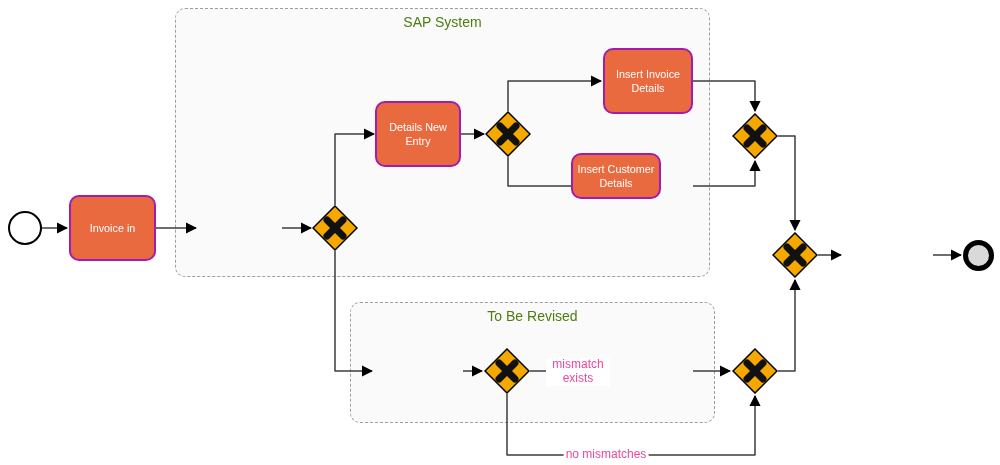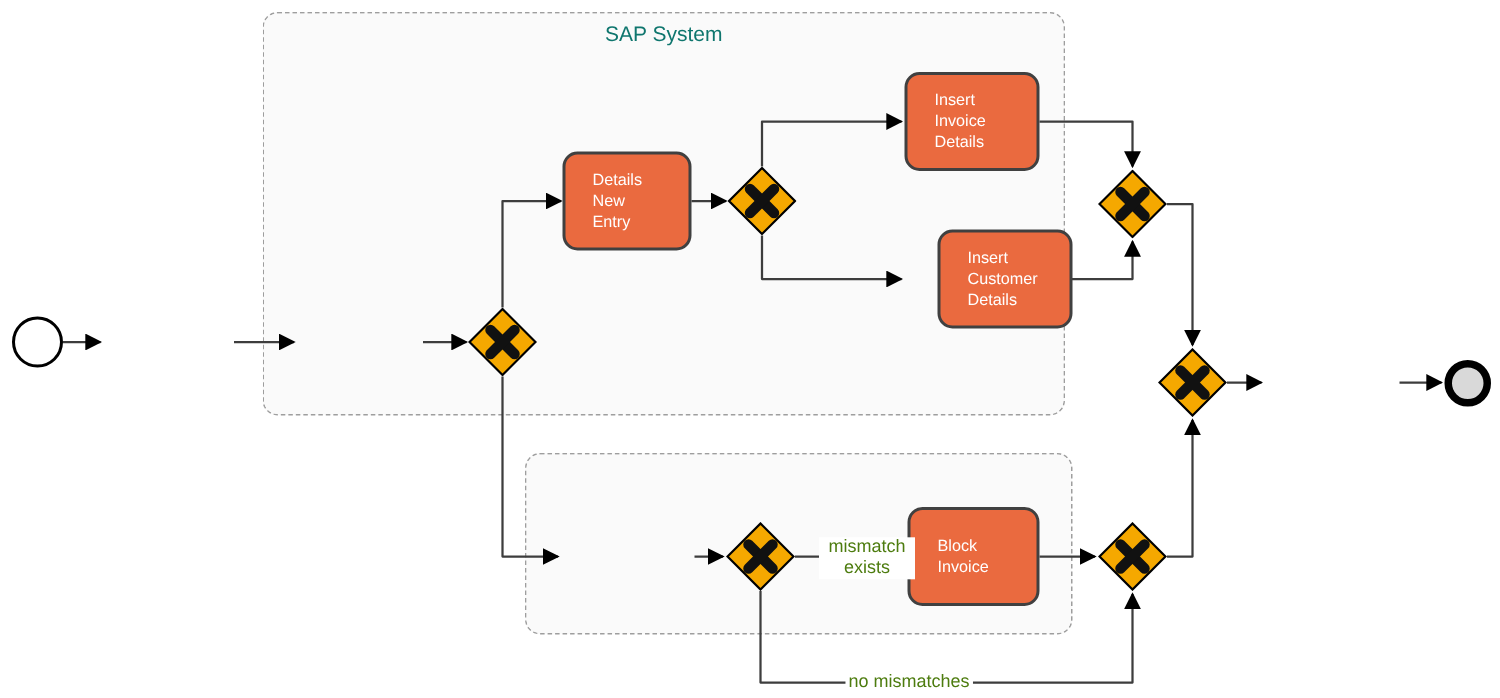--- a/index.html
+++ b/index.html
@@ -7,55 +7,56 @@
     position:relative; width:1000px; height:465px; background:#ffffff;
     font-family:"Liberation Sans", sans-serif; overflow:hidden;
   }
   .edges { position:absolute; left:0; top:0; width:1000px; height:465px; }
   .group {
     position:absolute; box-sizing:border-box;
     border:1px dashed #9e9e9e; border-radius:10px;
     background:rgba(130,130,130,0.045);
   }
   .group-label {
-    position:absolute; text-align:center; font-size:14px; color:#0f766e;
+    position:absolute; text-align:center; font-size:14px; color:#4d7c0f;
   }
   .task {
     position:absolute; box-sizing:border-box;
-    background:#ea6a3f; border:2px solid #404040; border-radius:10px;
+    background:#ea6a3f; border:2px solid #a21caf; border-radius:10px;
     color:#ffffff; font-size:10.8px; line-height:1.3;
-    display:flex; align-items:center; justify-content:center; text-align:left;
-    padding:18px; z-index:3;
+    display:flex; align-items:center; justify-content:center; text-align:center;
+    padding:0; z-index:3;
   }
   .gateway { position:absolute; z-index:3; }
   .event-start {
     position:absolute; box-sizing:border-box; z-index:3;
     width:34px; height:34px; border-radius:50%;
     border:2px solid #000000; background:#ffffff;
   }
   .event-end {
     position:absolute; box-sizing:border-box; z-index:3;
     width:31px; height:31px; border-radius:50%;
     border:5px solid #000000; background:#d9d9d9;
   }
   .edge-label {
     position:absolute; transform:translate(-50%,-50%);
-    background:#ffffff; color:#4d7c0f; font-size:12px; line-height:1.15;
+    background:#ffffff; color:#ec4899; font-size:12px; line-height:1.15;
     text-align:center; padding:0 2px; z-index:4;
   }
 </style>
 </head>
 <body>
 
 <div class="canvas">
 
   <div class="group" style="left:175px; top:8px; width:535px; height:269px"></div>
   <div class="group-label" style="left:175px; top:14px; width:535px">SAP System</div>
 
   <div class="group" style="left:350px; top:302px; width:365px; height:121px"></div>
+  <div class="group-label" style="left:350px; top:308px; width:365px">To Be Revised</div>
 
   <svg class="edges" width="1000" height="465" viewBox="0 0 1000 465">
     <defs>
       <marker id="arrow" viewBox="0 0 10 10" refX="9" refY="5" markerWidth="7.5" markerHeight="7.5" orient="auto-start-reverse">
         <path d="M0,0 L10,5 L0,10 z" fill="#000000"></path>
       </marker>
     </defs>
     <g fill="none" stroke="#3d3d3d" stroke-width="1.5" stroke-linejoin="round">
       <polyline points="42,228 67,228" marker-end="url(#arrow)"></polyline>
       <polyline points="156,228 196,228" marker-end="url(#arrow)"></polyline>
@@ -74,31 +75,31 @@
       <polyline points="507,394 507,455 755,455 755,396" marker-end="url(#arrow)"></polyline>
       <polyline points="778,371 795,371 795,280" marker-end="url(#arrow)"></polyline>
       <polyline points="818,255 841,255" marker-end="url(#arrow)"></polyline>
       <polyline points="933,255 961,255" marker-end="url(#arrow)"></polyline>
     </g>
   </svg>
 
   <div class="event-start" style="left:8px; top:211px"></div>
   <div class="event-end" style="left:963px; top:240px"></div>
 
+  <div class="task" style="left:69px;  top:195px; width:87px; height:66px">
+    <span>Invoice in</span>
+  </div>
   <div class="task" style="left:375px; top:101px; width:86px; height:66px">
     <span>Details New Entry</span>
   </div>
   <div class="task" style="left:603px; top:48px; width:90px; height:66px">
     <span>Insert Invoice Details</span>
   </div>
-  <div class="task" style="left:625px; top:153px; width:90px; height:66px">
+  <div class="task" style="left:571px; top:153px; width:90px; height:46px">
     <span>Insert Customer Details</span>
-  </div>
-  <div class="task" style="left:605px; top:338px; width:88px; height:66px">
-    <span>Block Invoice</span>
   </div>
 
   <svg class="gateway" style="left:312px; top:205px" width="46" height="46">
     <polygon points="23,1 45,23 23,45 1,23" fill="#f5a800" stroke="#000" stroke-width="1.5"></polygon>
     <g stroke="#111" stroke-width="7" stroke-linecap="round">
       <line x1="15" y1="15" x2="31" y2="31"></line>
         <line x1="31" y1="15" x2="15" y2="31"></line>
     </g>
   </svg>
   <svg class="gateway" style="left:485px; top:111px" width="46" height="46">

